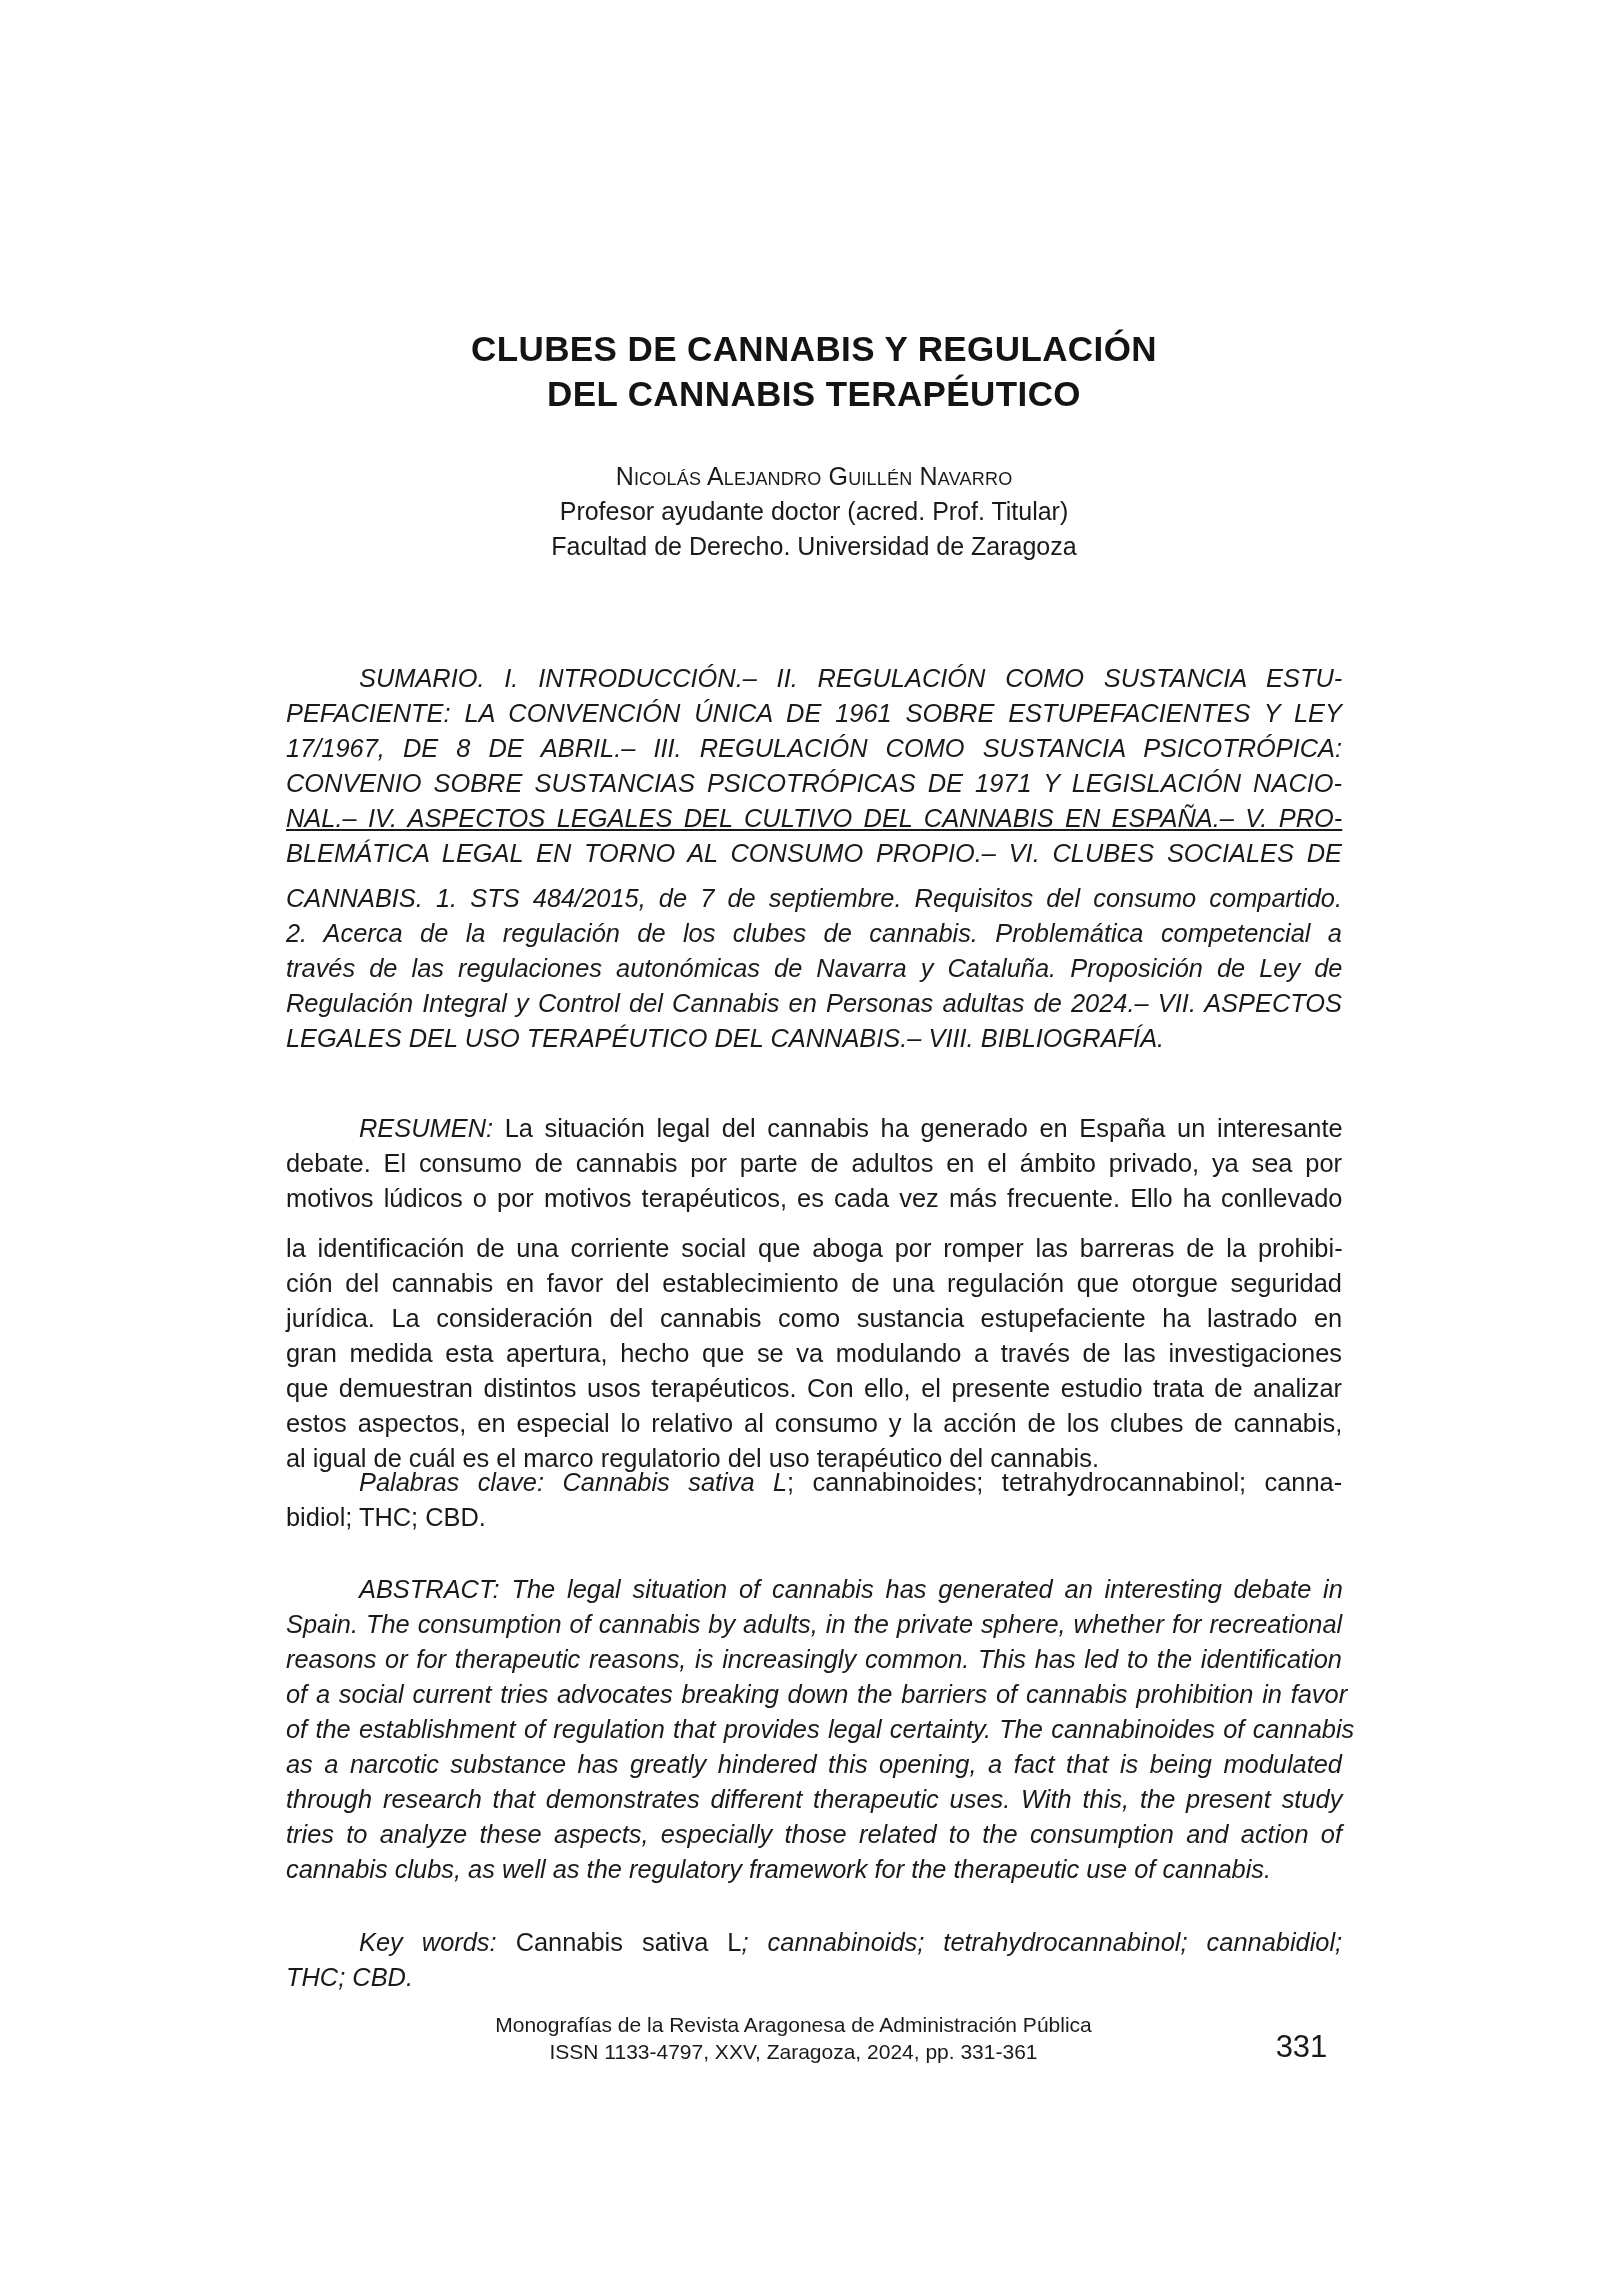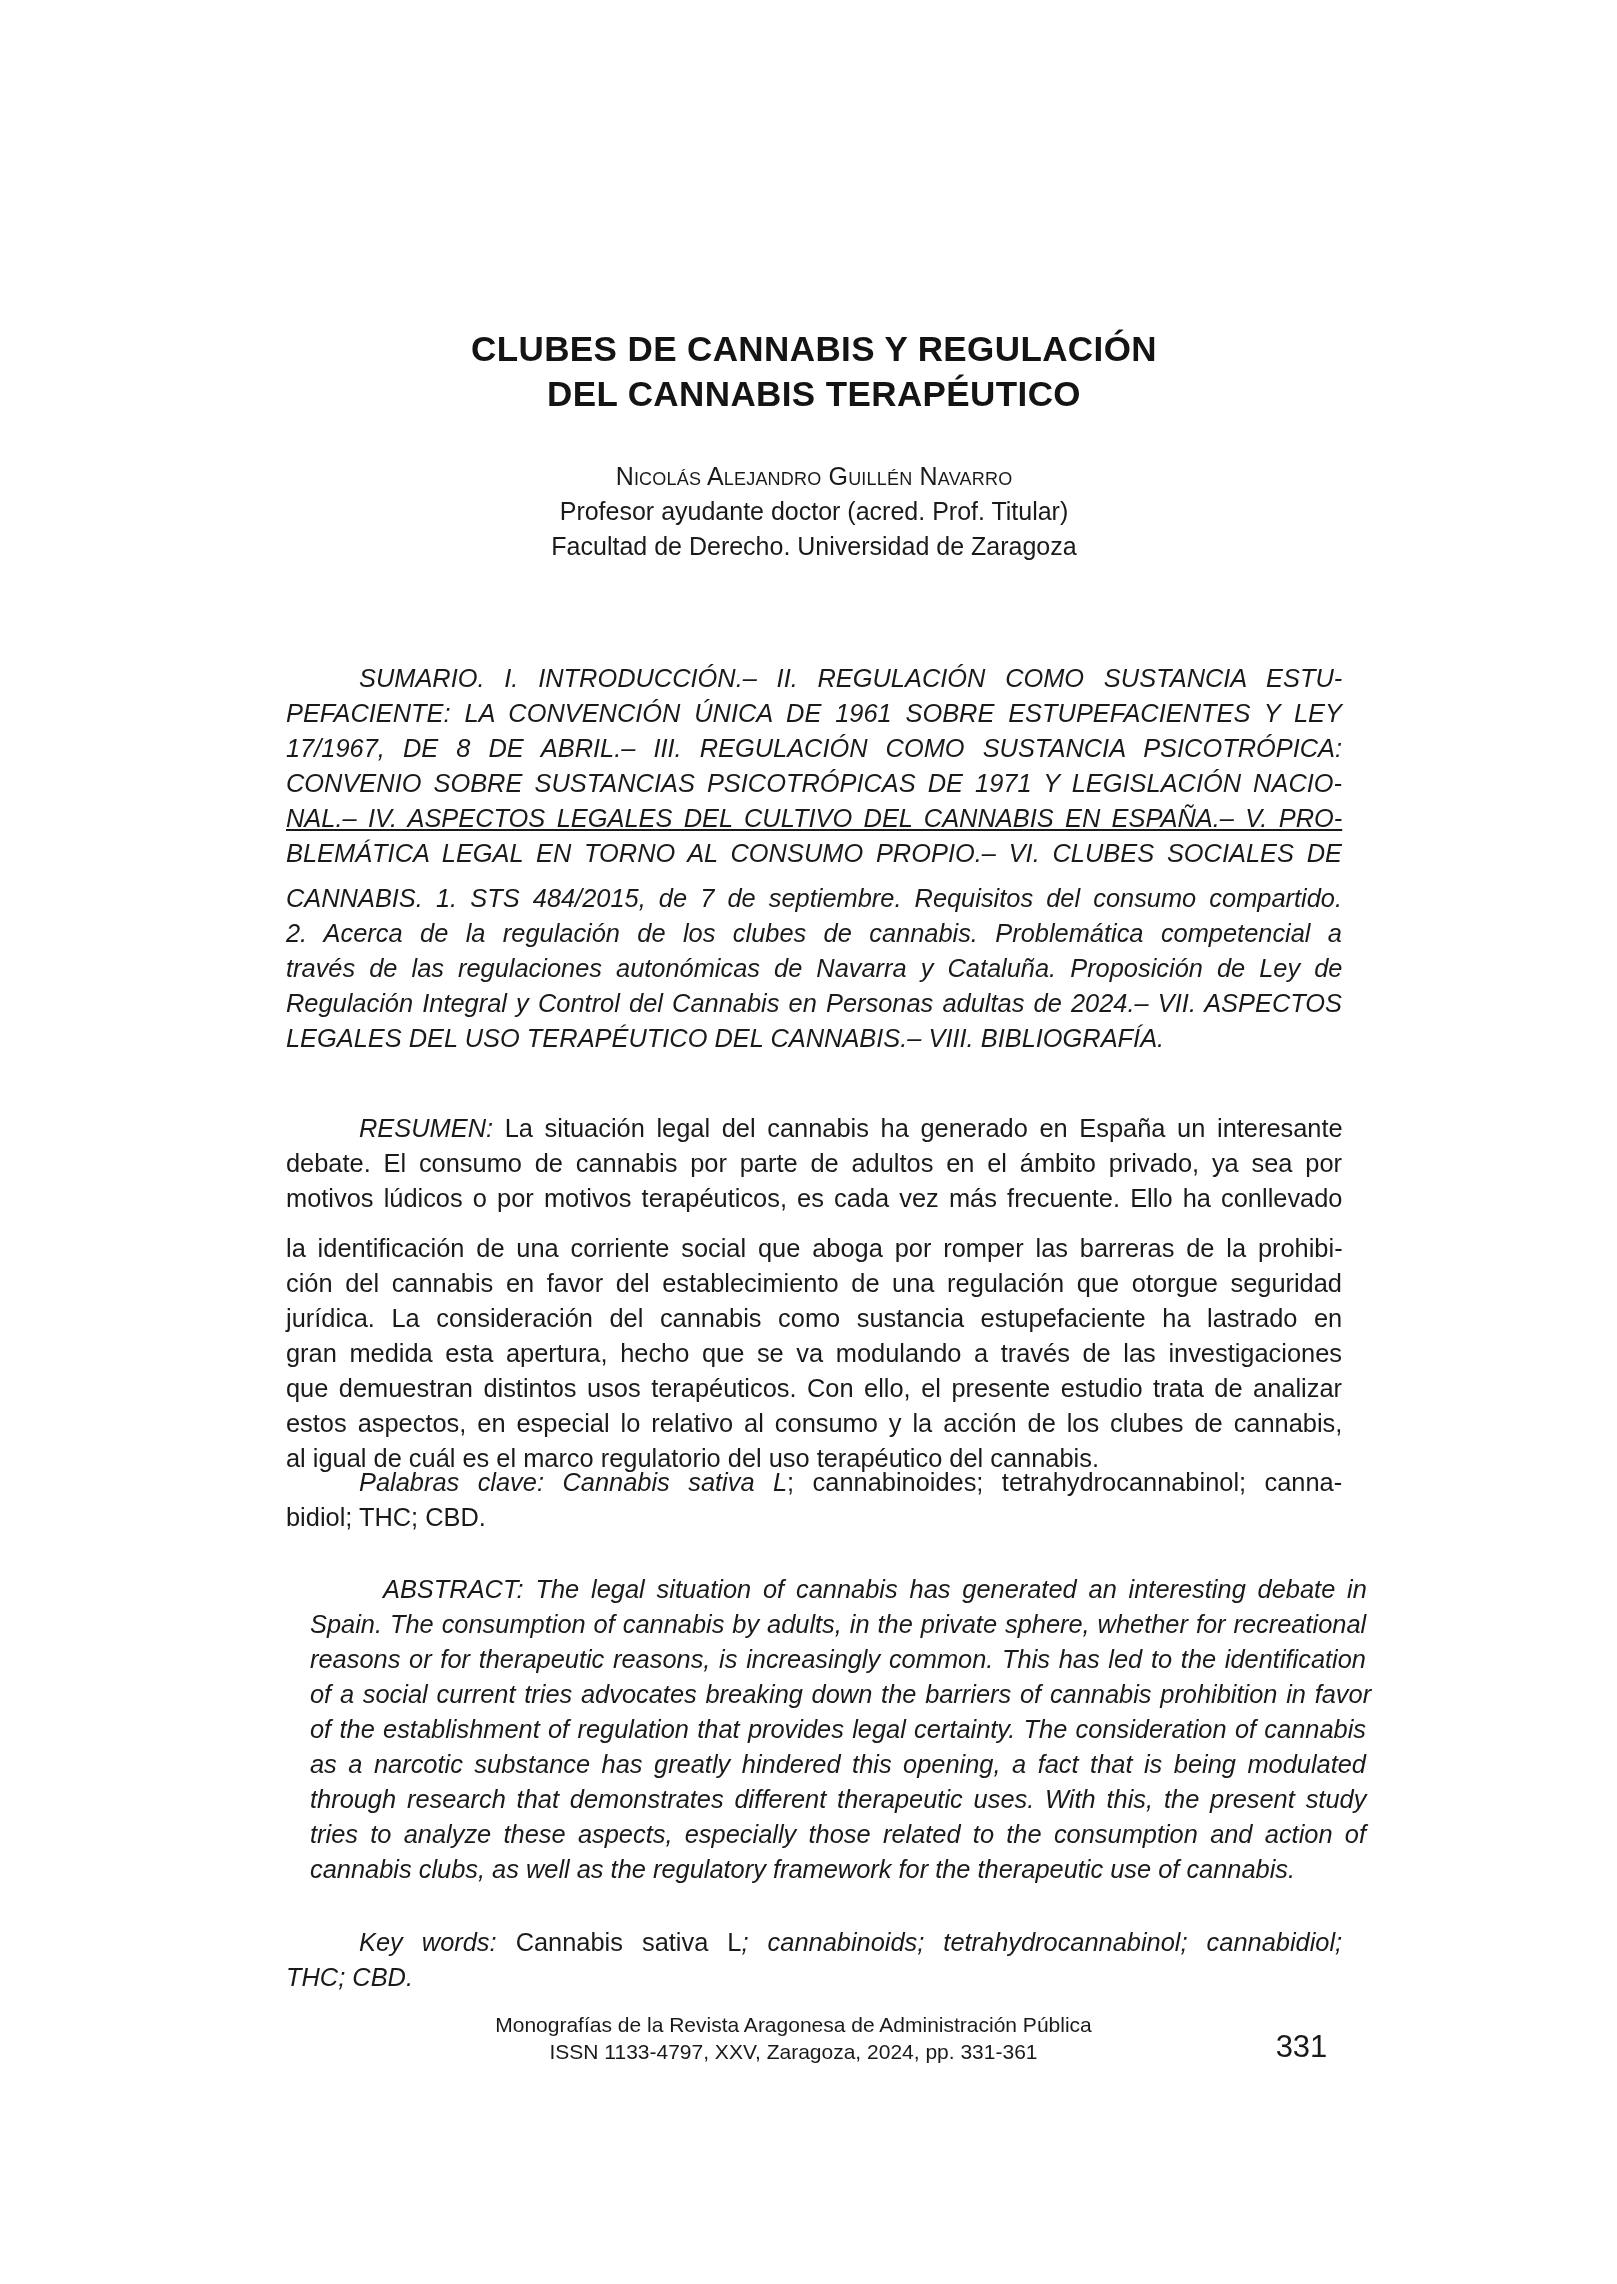--- a/index.html
+++ b/index.html
@@ -66,21 +66,21 @@
     .para .line.last {
       text-align-last: left;
     }
     .para .line.indent {
       padding-left: 73px;
     }
     .it { font-style: italic; }
     .sumario { top: 661px; font-style: italic; }
     .resumen { top: 1111px; }
     .palabras { top: 1465px; }
-    .abstract { top: 1572px; font-style: italic; margin-left: 24px; }
+    .abstract { top: 1572px; font-style: italic; }
     .keywords { top: 1925px; }
     .footer {
       position: absolute;
       left: 447px;
       width: 693px;
       top: 2011px;
       text-align: center;
       font-size: 21px;
       line-height: 27px;
       color: #1a1a1a;
@@ -142,21 +142,21 @@
   <div class="para palabras">
     <span class="line indent" style="display: block; word-spacing: 11.4px;"><span class="it">Palabras clave: Cannabis sativa L</span><span>; cannabinoides; tetrahydrocannabinol; canna-</span></span>
     <span class="line last">bidiol; THC; CBD.</span>
   </div>
 
   <div class="para abstract">
     <span class="line indent" style="display: block; word-spacing: 4.8px;">ABSTRACT: The legal situation of cannabis has generated an interesting debate in</span>
     <span class="line" style="display: block; word-spacing: 0.9px;">Spain. The consumption of cannabis by adults, in the private sphere, whether for recreational</span>
     <span class="line" style="display: block; word-spacing: 1.6px;">reasons or for therapeutic reasons, is increasingly common. This has led to the identification</span>
     <span class="line" style="display: block; word-spacing: 1.7px;">of a social current tries advocates breaking down the barriers of cannabis prohibition in favor</span>
-    <span class="line" style="display: block; word-spacing: 1.2px;">of the establishment of regulation that provides legal certainty. The consideration of cannabis</span>
+    <span class="line" style="display: block; word-spacing: 1.2px;">of the establishment of regulation that provides legal certainty. The cannabinoides of cannabis</span>
     <span class="line" style="display: block; word-spacing: 4.4px;">as a narcotic substance has greatly hindered this opening, a fact that is being modulated</span>
     <span class="line" style="display: block; word-spacing: 3.8px;">through research that demonstrates different therapeutic uses. With this, the present study</span>
     <span class="line" style="display: block; word-spacing: 5.2px;">tries to analyze these aspects, especially those related to the consumption and action of</span>
     <span class="line last">cannabis clubs, as well as the regulatory framework for the therapeutic use of cannabis.</span>
   </div>
 
   <div class="para keywords">
     <span class="line indent" style="display: block; word-spacing: 12px;"><span class="it">Key words:</span><span> Cannabis sativa L</span><span class="it">; cannabinoids; tetrahydrocannabinol; cannabidiol;</span></span>
     <span class="line last it">THC; CBD.</span>
   </div>

